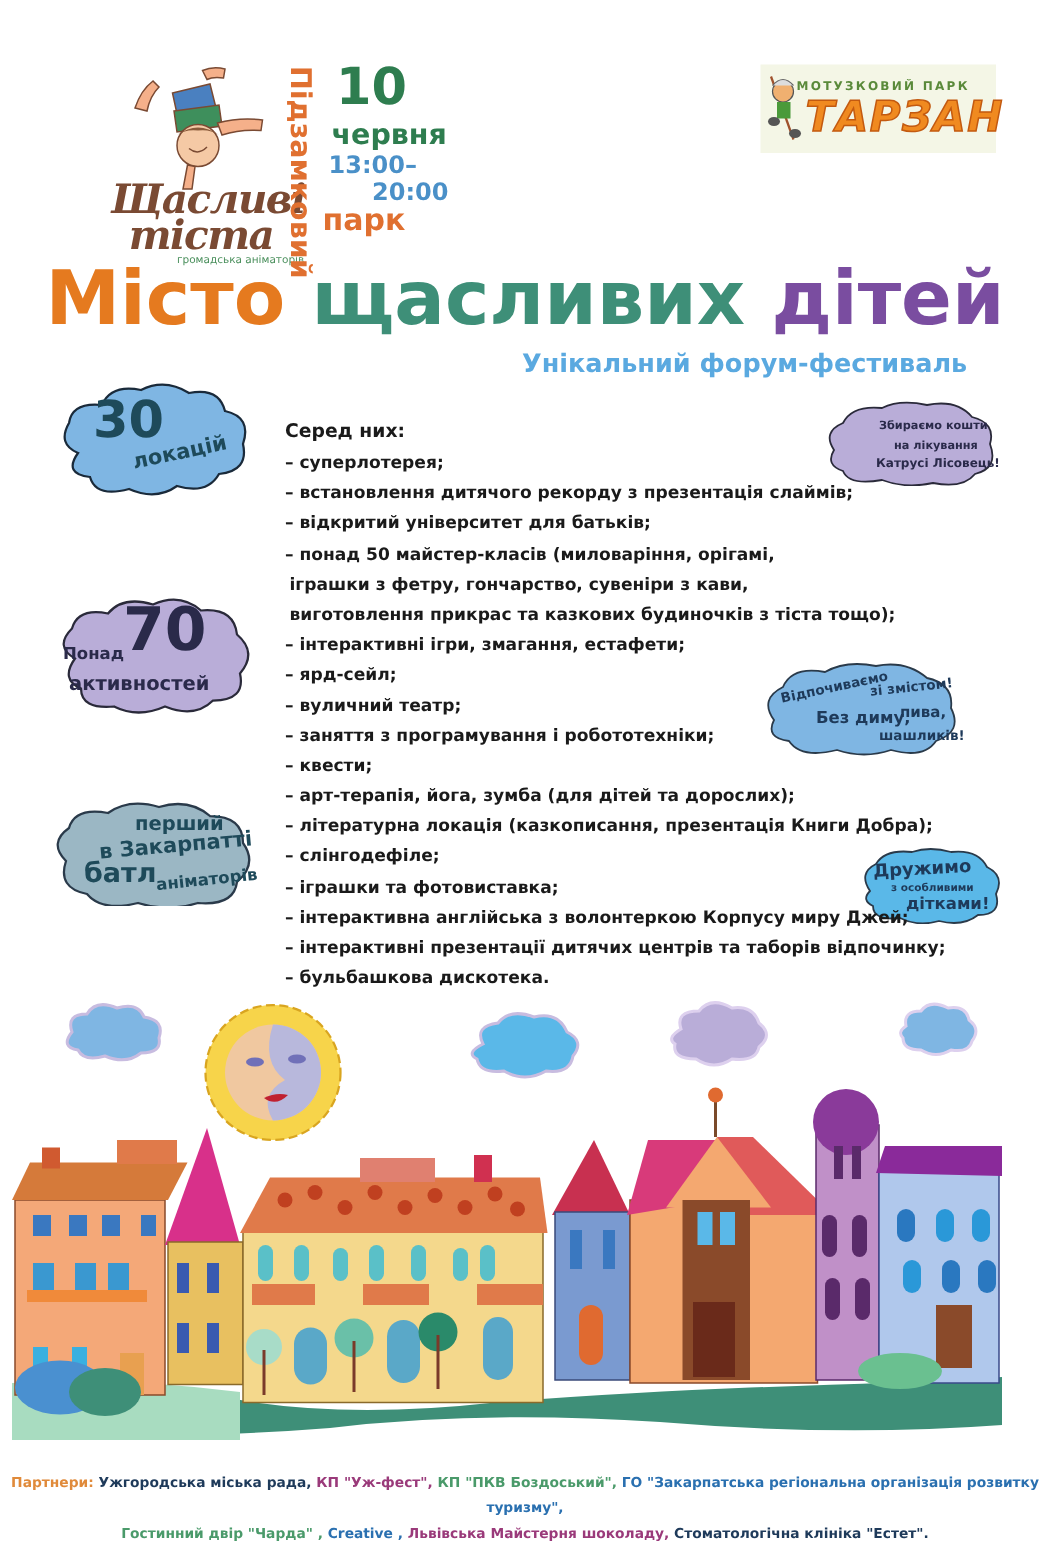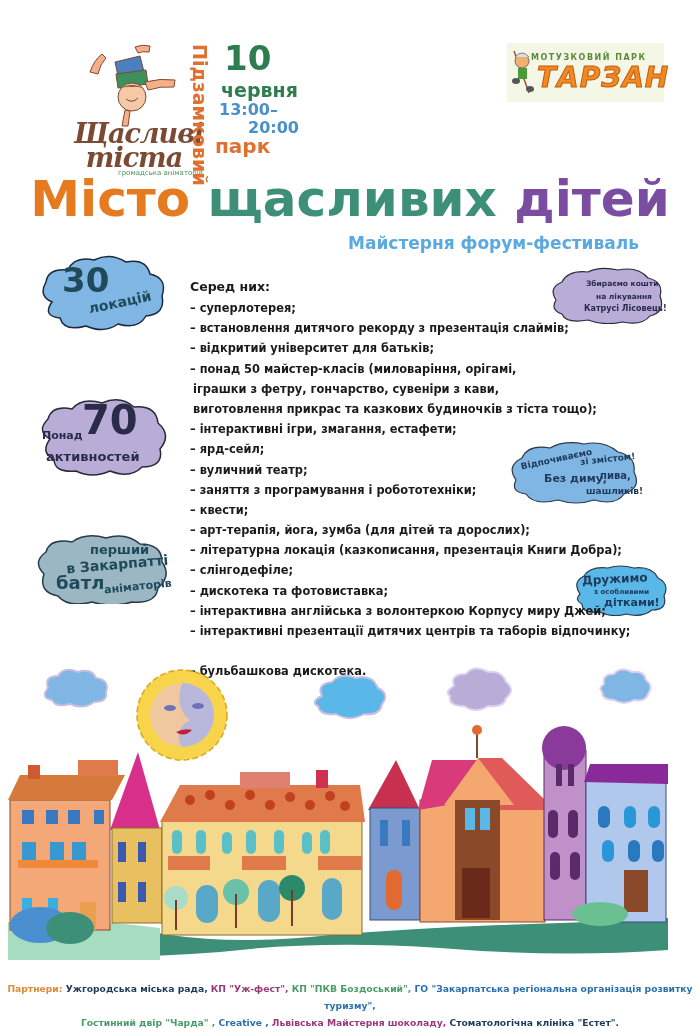--- a/index.html
+++ b/index.html
@@ -99,21 +99,21 @@
   </svg>
   <div class="tarzan-top">МОТУЗКОВИЙ ПАРК</div>
   <div class="tarzan-main">ТАРЗАН</div>
 </div>
 
 <div class="abs title">
   <span class="t1">Місто</span>
   <span class="t2">щасливих</span>
   <span class="t3">дітей</span>
 </div>
-<div class="abs subtitle">Майстерня форум-фестиваль</div>
+<div class="abs subtitle">Унікальний форум-фестиваль</div>
 
 <div class="cloud" style="left:34px;top:252px;width:140px;height:80px;">
   <svg width="140" height="80" viewBox="0 0 140 80">
     <path d="M18 50 Q4 44 12 30 Q14 16 34 18 Q40 4 60 8 Q76 0 92 10 Q112 6 116 22 Q134 26 128 44 Q132 62 112 64 Q104 78 84 72 Q70 82 52 74 Q30 80 26 66 Q8 64 18 50 Z" fill="#7fb6e3" stroke="#1a2a3a" stroke-width="1.5"></path>
   </svg>
   <div class="cloud-text" style="left:28px;top:8px;font-size:34px;color:#1e4a5a;">30</div>
   <div class="cloud-text" style="left:54px;top:42px;font-size:14px;color:#1e4a5a;transform:rotate(-12deg);">локацій</div>
 </div>
 
 <div class="cloud" style="left:36px;top:395px;width:134px;height:82px;">
@@ -173,24 +173,24 @@
   <div class="act-item cont">іграшки з фетру, гончарство, сувеніри з кави,</div>
   <div class="act-item cont">виготовлення прикрас та казкових будиночків з тіста тощо);</div>
   <div class="act-item">– інтерактивні ігри, змагання, естафети;</div>
   <div class="act-item">– ярд-сейл;</div>
   <div class="act-item">– вуличний театр;</div>
   <div class="act-item">– заняття з програмування і робототехніки;</div>
   <div class="act-item">– квести;</div>
   <div class="act-item">– арт-терапія, йога, зумба (для дітей та дорослих);</div>
   <div class="act-item">– літературна локація (казкописання, презентація Книги Добра);</div>
   <div class="act-item">– слінгодефіле;</div>
-  <div class="act-item">– дискотека та фотовиставка;</div>
+  <div class="act-item">– іграшки та фотовиставка;</div>
   <div class="act-item">– інтерактивна англійська з волонтеркою Корпусу миру Джей;</div>
   <div class="act-item">– інтерактивні презентації дитячих центрів та таборів відпочинку;</div>
-  <div class="act-item" style="margin-top:20px;">– бульбашкова дискотека.</div>
+  <div class="act-item" style="margin-top:0;">– бульбашкова дискотека.</div>
 </div>
 
 <svg id="city" class="abs" viewBox="0 0 700 300" width="700" height="300">
 
   <g>
     <path d="M48 28 Q44 16 58 16 Q64 6 78 12 Q92 8 96 18 Q110 20 106 32 Q108 42 94 42 Q84 50 70 44 Q56 48 52 40 Q40 38 48 28 Z" fill="#7fb6e3" stroke="#c8bce0" stroke-width="2"></path>
   </g>
   <g>
     <path d="M322 36 Q316 24 332 22 Q340 12 356 18 Q372 14 378 28 Q390 34 382 44 Q380 56 364 54 Q350 62 336 54 Q320 56 318 46 Q310 42 322 36 Z" fill="#5ab8e8" stroke="#c8bce0" stroke-width="2"></path>
   </g>

